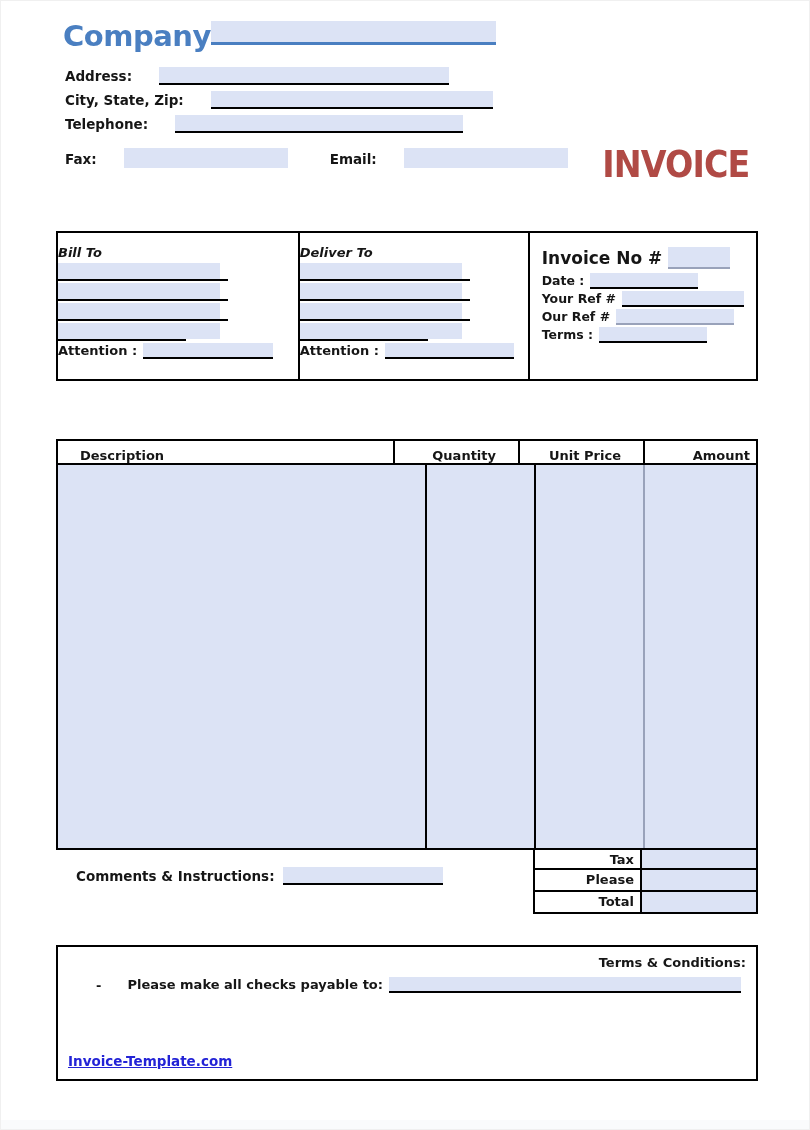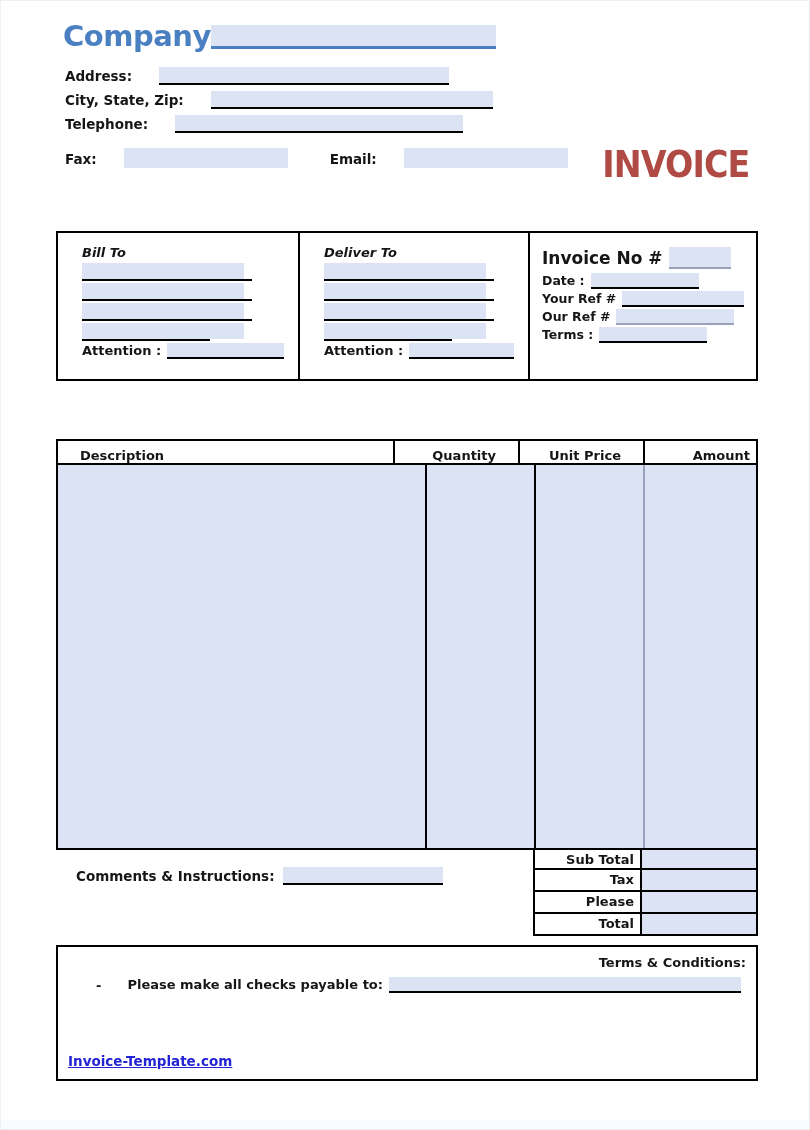--- a/index.html
+++ b/index.html
@@ -19,40 +19,40 @@
   }
   .page{position:absolute;inset:0;background:#fff;border:1px solid #f0f0f0;}
   .page-edge{position:absolute;left:0;right:0;bottom:0;height:9px;background:#fafbfc;}
 
   .row{display:flex;align-items:flex-end;}
   .lbl{font-weight:bold;font-size:13.5px;white-space:nowrap;line-height:1.25;}
   .field{background:var(--fill);height:18px;display:inline-block;font-size:12px;line-height:18px;padding:0 4px;}
   .ul{border-bottom:2px solid var(--line);}
 
   
-  .company-row{position:absolute;left:62px;top:20px;display:flex;align-items:center;}
+  .company-row{position:absolute;left:62px;top:20px;display:flex;align-items:flex-start;}
   .company-title{font-size:29px;font-weight:bold;color:var(--accent);letter-spacing:-0.5px;line-height:1.1;}
   .company-field{width:285px;height:24px;background:var(--fill);border-bottom:3px solid var(--accent);}
   .contact{position:absolute;left:64px;gap:20px;}
   .contact .field{margin-left:7px;}
   .addr-row{top:66px;}   .addr-row  .field{width:290px;}
   .city-row{top:90px;}   .city-row  .field{width:282px;}
   .tel-row {top:114px;}  .tel-row   .field{width:288px;}
   .fax-row {top:147px;}
   .fax-row .field{width:164px;height:20px;margin-left:7px;}
   .fax-row .email-lbl{margin-left:22px;}
   .invoice-title{
     position:absolute;right:60px;top:144px;
     font-size:37px;font-weight:bold;color:var(--red);letter-spacing:-1px;
     transform:scaleX(.9);transform-origin:right;line-height:1.1;
   }
 
   
   .parties{position:absolute;left:55px;top:230px;width:702px;height:150px;border:2px solid var(--line);display:flex;background:#fff;}
-  .party-cell{padding:12px 14px 0 24px;}
+  .party-cell{padding:12px 14px 0 0;}
   .party-cell.b1{width:242px;border-right:2px solid var(--line);}
   .party-cell.b2{width:230px;border-right:2px solid var(--line);}
   .meta-cell{flex:1;padding:14px 12px 0 12px;}
   .party-lbl{font-style:italic;font-weight:bold;font-size:13px;margin-bottom:3px;}
   .blank-line{margin-bottom:2px;}
   .blank-line .bar{width:162px;height:16px;background:var(--fill);}
   .blank-line .rule{width:170px;height:2px;background:var(--line);}
   .blank-line.short .rule{width:128px;}
   .attn-row{display:flex;align-items:flex-end;margin-top:1px;}
   .attn-row .lbl{font-size:13px;}
@@ -219,24 +219,20 @@
     <div class="items-body">
       <div class="cell c-desc"></div>
       <div class="cell c-qty"></div>
       <div class="cell c-unit"></div>
       <div class="cell c-amt"></div>
     </div>
   </div>
 
   <div class="totals">
     <div class="t-row">
-      <div class="t-lbl">Sub Total</div>
-      <div class="t-val"></div>
-    </div>
-    <div class="t-row">
       <div class="t-lbl">Tax</div>
       <div class="t-val"></div>
     </div>
     <div class="t-row">
       <div class="t-lbl">Please</div>
       <div class="t-val"></div>
     </div>
     <div class="t-row">
       <div class="t-lbl">Total</div>
       <div class="t-val"></div>

